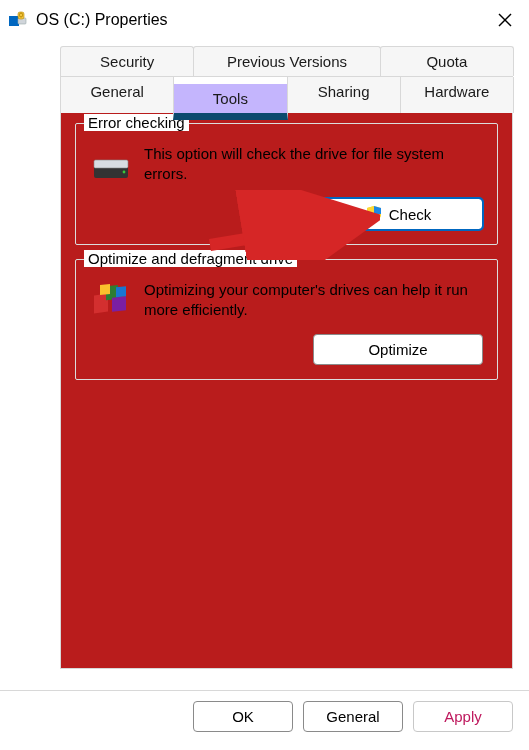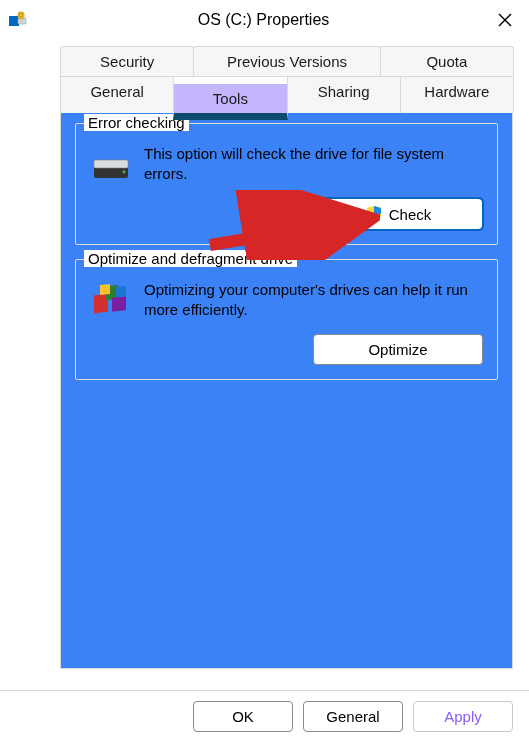--- a/index.html
+++ b/index.html
@@ -10,21 +10,20 @@
       height: 750px;
       overflow: hidden;
       font-size: 14px;
       color: #000;
     }
     .titlebar {
       display: flex;
       align-items: center;
       padding: 6px 10px 6px 8px;
       height: 40px;
-      text-align: center;
     }
     .titlebar .app-icon {
       width: 20px; height: 20px;
       margin-right: 8px;
       display:flex;align-items:center;justify-content:center;
     }
     .titlebar .title { font-size: 16px; color: #000; flex:1;}
     .titlebar .close {
       width: 28px; height: 28px;
       display:flex;align-items:center;justify-content:center;
@@ -53,21 +52,21 @@
       border-bottom:7px solid #0c4a6e;
       position:relative;
       top:7px;
       z-index:1;
     }
     .tab-body {
       border:1px solid #d8d8d8;
       border-top:none;
       padding: 10px 14px 14px 14px;
       min-height: 556px;
-      background:#3b82f6;
+      background:#b91c1c;
     }
     .groupbox {
       border:1px solid #dcdcdc;
       border-radius:2px;
       padding: 20px 14px 14px 14px;
       position:relative;
       margin-bottom:14px;
     }
     .groupbox .legend {
       position:absolute;
@@ -95,21 +94,21 @@
       position:absolute;
       bottom:8px;left:0;right:0;
       border-top:1px solid #d8d8d8;
       padding:10px 16px;
       display:flex;
       justify-content:flex-end;
       gap:10px;
       background:#fff;
     }
     .footer .win-button { min-width:100px; padding:6px 4px;}
-    .win-button.disabled { color:#8b5cf6; border-color:#c8c8c8; cursor:default;}
+    .win-button.disabled { color:#be185d; border-color:#c8c8c8; cursor:default;}
     .arrow-annotation {
       position:absolute;
       pointer-events:none;
       z-index:10;
     }
   </style>
 </head>
 <body>
 
 <div class="titlebar">

